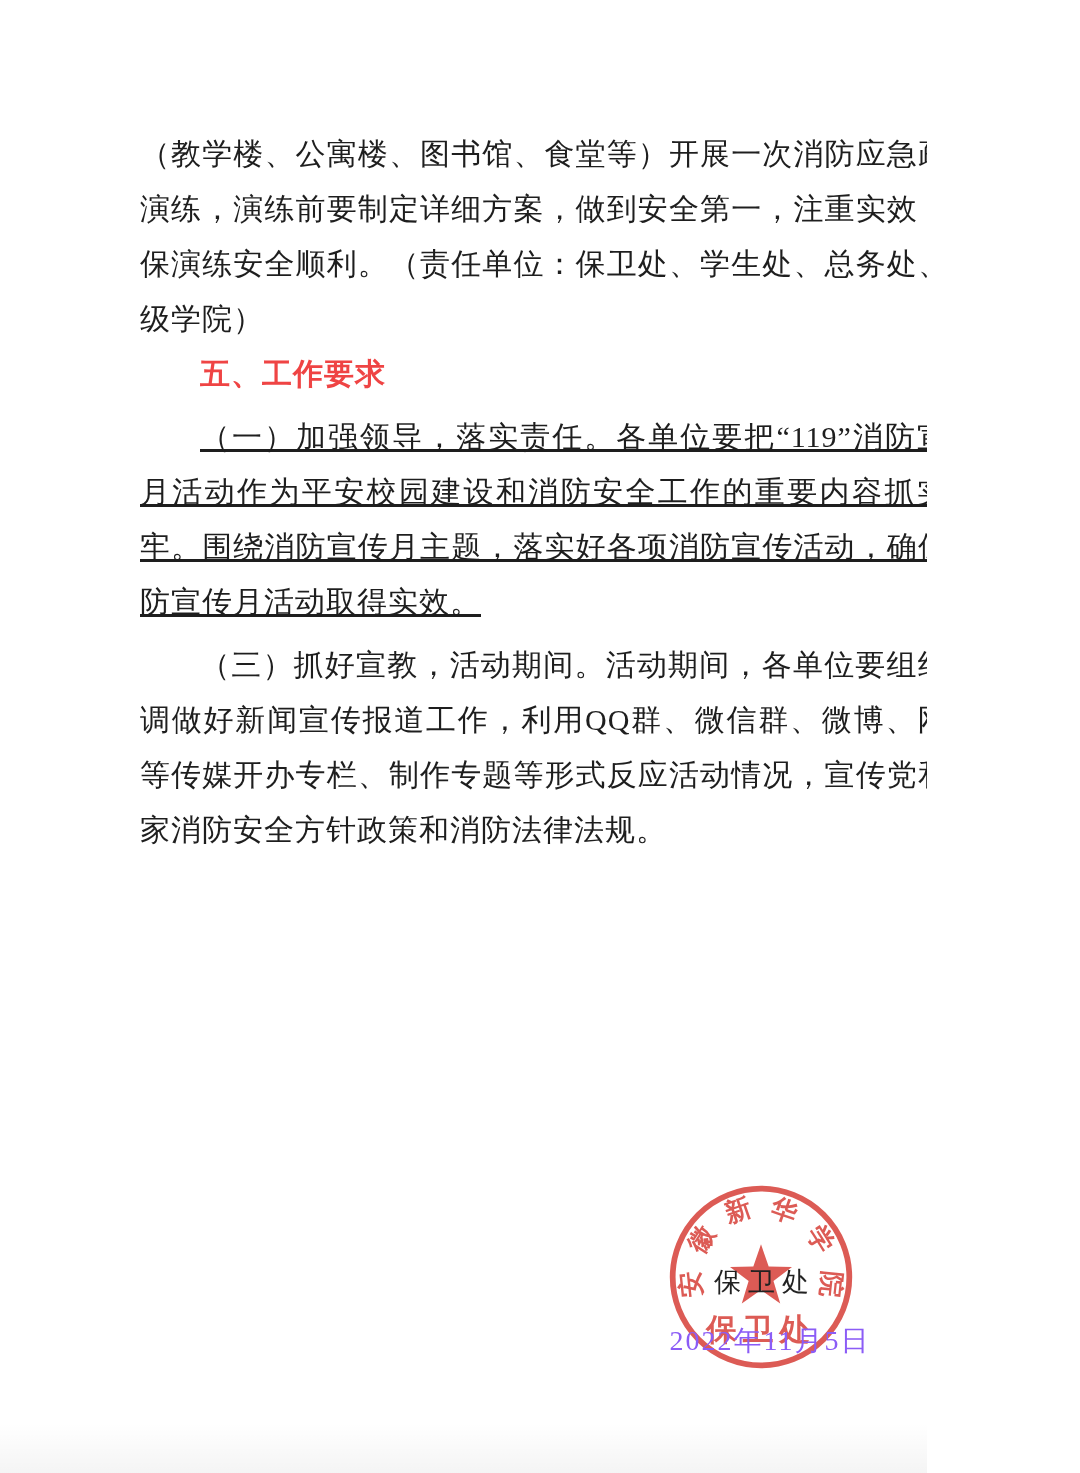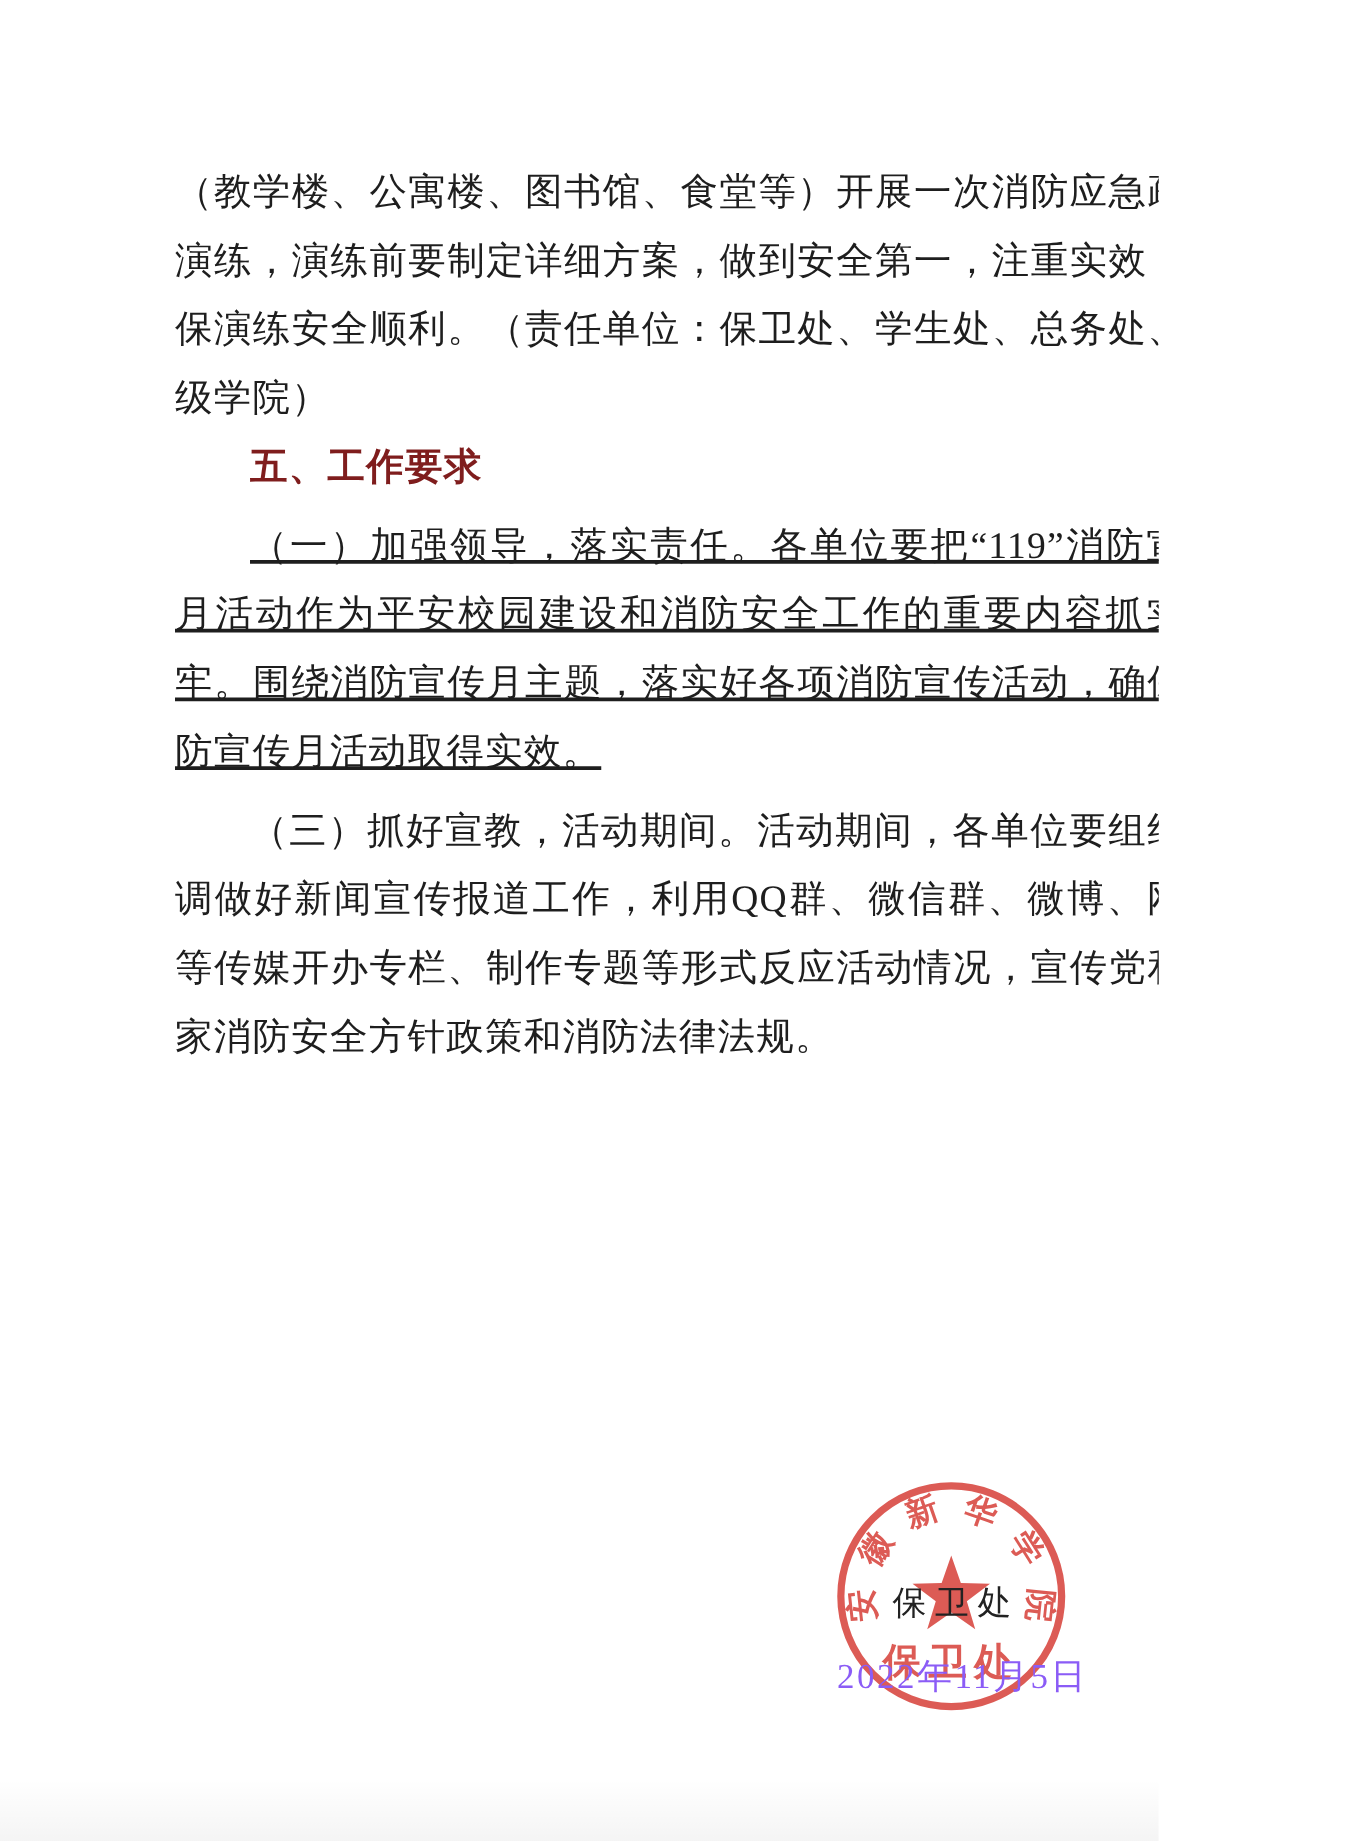--- a/index.html
+++ b/index.html
@@ -26,21 +26,21 @@
     color: #1e1e1e;
     text-align: justify;
     text-justify: inter-character;
     letter-spacing: 1px;
   }
   .para { margin: 0; }
   .para.indent { text-indent: 2em; }
   .para.heading {
     font-family: Liberation Sans, sans-serif;
     font-weight: 700;
-    color: #7f1d1d;
+    color: #ef4444;
   }
   .doc > .para:nth-child(3) { margin-top: 8px; text-decoration: underline; }
   .doc > .para:nth-child(4) { margin-top: 8px; }
   .doc > .para:nth-child(5) { margin-top: 3px; }
   .doc > .para:nth-child(6) { margin-top: 5px; }
 
   .stamp {
     position: absolute;
     left: 665px;
     top: 1167px;

